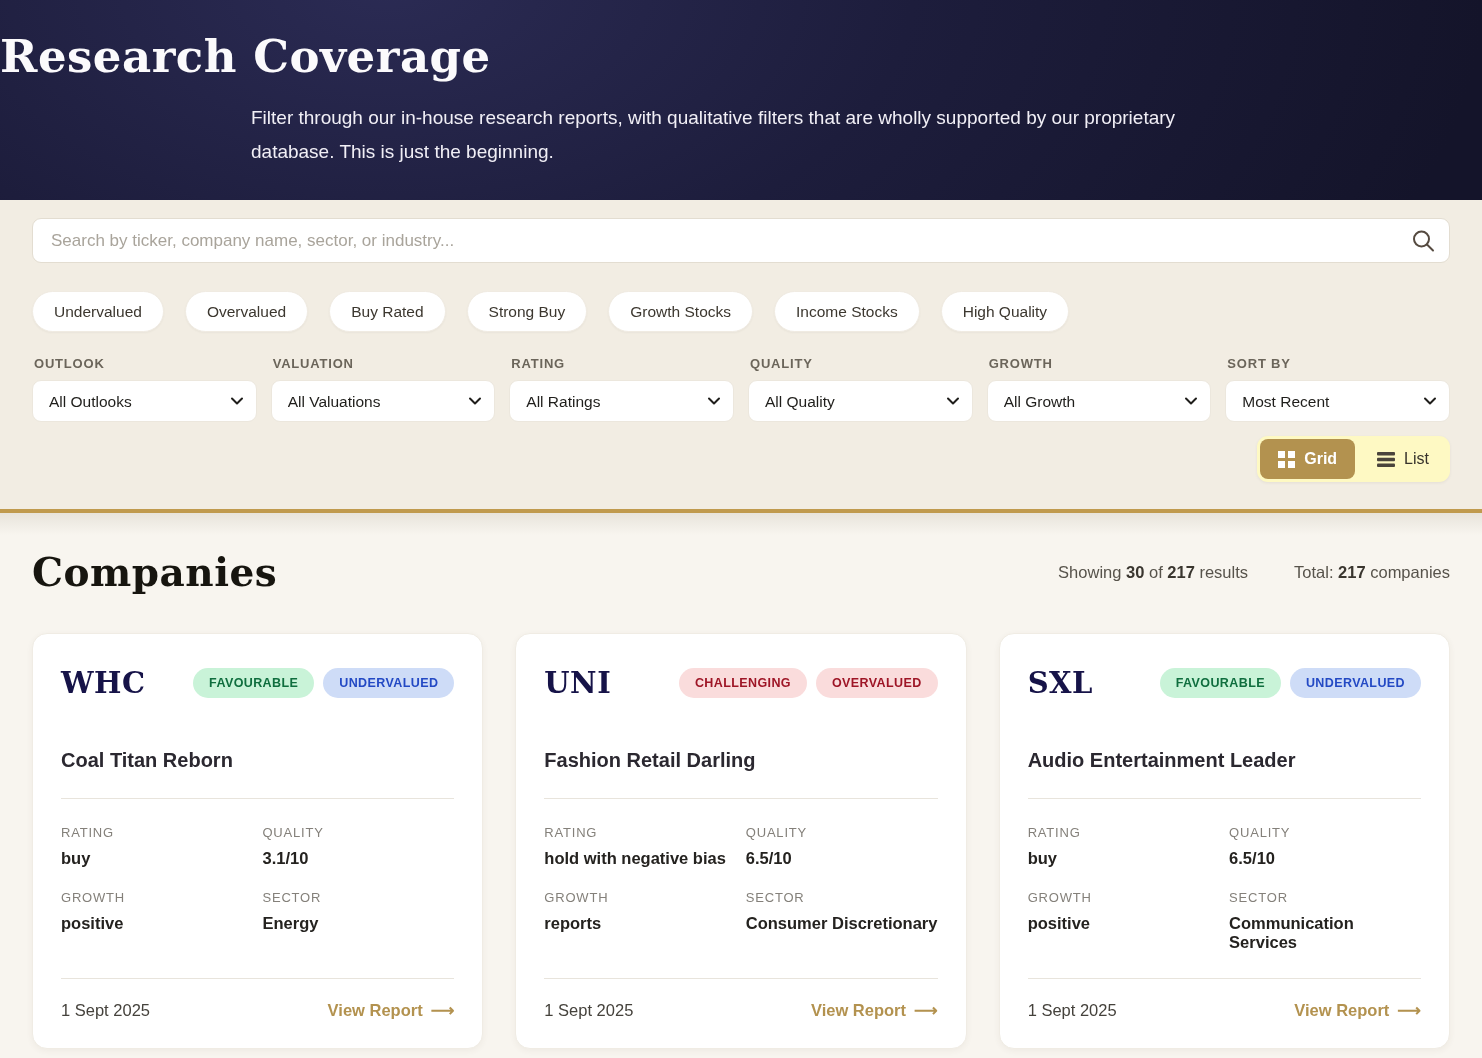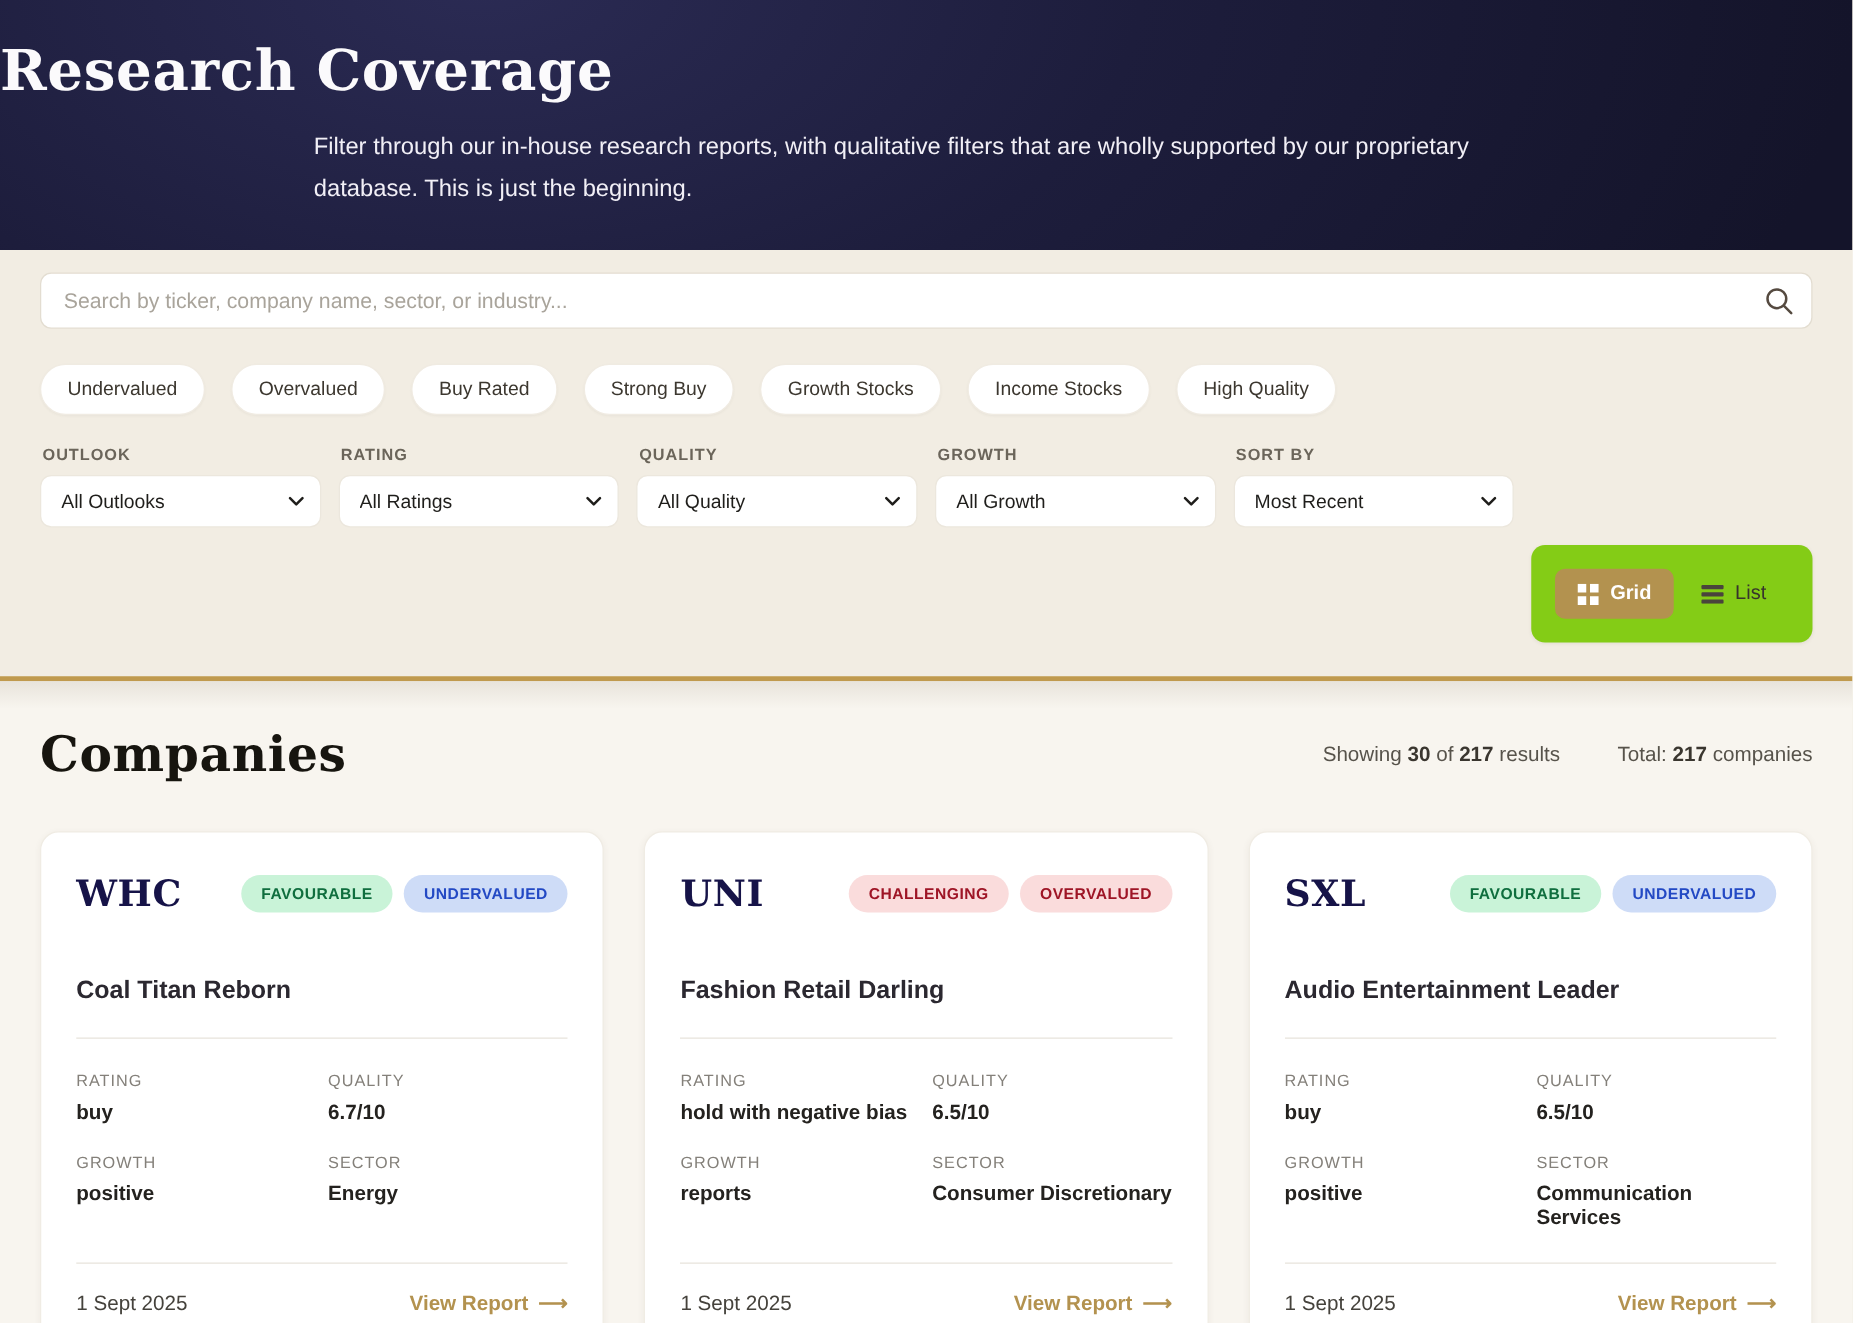--- a/index.html
+++ b/index.html
@@ -80,21 +80,21 @@
     font-size:15.5px; color:#1f1e1b;
     padding:0 34px 0 16px; cursor:pointer; outline:none;
   }
   .chev {
     position:absolute; right:13px; top:14px; pointer-events:none;
   }
 
   
   .toggle-row { display:flex; justify-content:flex-end; margin-top:14px; }
   .view-toggle {
-    background:#84cc16; border-radius:11px; padding:19px;
+    background:#fef9c3; border-radius:11px; padding:3px;
     display:flex; gap:4px; box-shadow:0 1px 3px rgba(80,70,50,0.08);justify-content:flex-end;
   }
   .toggle-btn {
     display:flex; align-items:center; gap:9px;
     border:none; border-radius:8px; height:40px; padding:0 18px;
     font-family:"Liberation Sans", sans-serif;
     font-size:16px; cursor:pointer; background:transparent; color:#37332c;
   }
   .toggle-btn.active { background:#b3924f; color:#ffffff; font-weight:bold; }
 
@@ -211,20 +211,31 @@
       <div class="select-wrap">
         <select>
           <option>All Outlooks</option>
         </select>
         <svg class="chev" width="14" height="14" viewBox="0 0 14 14" fill="none">
           <polyline points="2,4.5 7,9.5 12,4.5" stroke="#1f1e1b" stroke-width="2" fill="none" stroke-linecap="round" stroke-linejoin="round"></polyline>
         </svg>
       </div>
     </div>
 
+    <div class="filter-group">
+      <label>VALUATION</label>
+      <div class="select-wrap">
+        <select>
+          <option>All Valuations</option>
+        </select>
+        <svg class="chev" width="14" height="14" viewBox="0 0 14 14" fill="none">
+          <polyline points="2,4.5 7,9.5 12,4.5" stroke="#1f1e1b" stroke-width="2" fill="none" stroke-linecap="round" stroke-linejoin="round"></polyline>
+        </svg>
+      </div>
+    </div>
 
     <div class="filter-group">
       <label>RATING</label>
       <div class="select-wrap">
         <select>
           <option>All Ratings</option>
         </select>
         <svg class="chev" width="14" height="14" viewBox="0 0 14 14" fill="none">
           <polyline points="2,4.5 7,9.5 12,4.5" stroke="#1f1e1b" stroke-width="2" fill="none" stroke-linecap="round" stroke-linejoin="round"></polyline>
         </svg>
@@ -328,21 +339,21 @@
         </div>
         <h4 class="card-title">Coal Titan Reborn</h4>
         <hr class="rule">
         <div class="fields">
           <div class="field">
             <span class="flabel">RATING</span>
             <span class="fvalue">buy</span>
           </div>
           <div class="field">
             <span class="flabel">QUALITY</span>
-            <span class="fvalue">6.7/10</span>
+            <span class="fvalue">3.1/10</span>
           </div>
           <div class="field">
             <span class="flabel">GROWTH</span>
             <span class="fvalue">positive</span>
           </div>
           <div class="field">
             <span class="flabel">SECTOR</span>
             <span class="fvalue">Energy</span>
           </div>
         </div>

